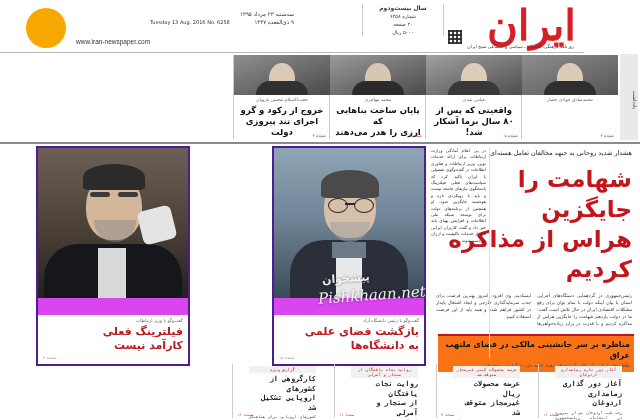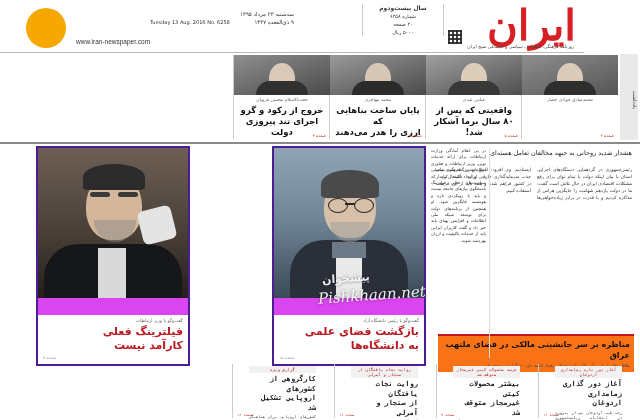--- a/index.html
+++ b/index.html
@@ -444,20 +444,24 @@
       <div class="op-title" style="white-space:pre-line;">خروج از رکود و گرو
 اجرای تند پیروزی دولت</div>
       <div class="op-more">صفحه ۴</div>
     </div>
   </div>
 
   <div class="main">
 
     <div class="lead">
       <div class="kicker">هشدار شدید روحانی به جبهه مخالفان تعامل هسته‌ای</div>
+      <div class="lead-title">
+        <div>شهامت را جایگزین</div>
+        <div>هراس از مذاکره کردیم</div>
+      </div>
       <div class="lead-body">رئیس‌جمهوری در گردهمایی دستگاه‌های اجرایی استان با بیان اینکه دولت با تمام توان برای رفع مشکلات اقتصادی ایران در حال تلاش است گفت: ما در دولت یازدهم شهامت را جایگزین هراس از مذاکره کردیم و با قدرت در برابر زیاده‌خواهی‌ها ایستادیم. وی افزود: امروز بهترین فرصت برای جذب سرمایه‌گذاری خارجی و ایجاد اشتغال پایدار در کشور فراهم شده و همه باید از این فرصت استفاده کنیم.</div>
     </div>
 
     <div class="teaser-bar">
       <div class="teaser-title">مناظره بر سر جانشینی مالکی در فضای ملتهب عراق</div>
       <div class="teaser-sub">ملاقات‌های ایران و آمریکا درباره تحولات بغداد ادامه دارد — گزارش صفحه ۱۶</div>
     </div>
 
     <div class="photo-story" style="right:214px;">
       <div class="ps-img">
@@ -514,21 +518,21 @@
     <div class="brief" style="right:2px;">
       <div class="brief-head">آغاز دور تازه زمامداری اردوغان</div>
       <div class="brief-title" style="white-space:pre-line;">آغاز دور گذاری
 زمامداری اردوغان</div>
       <div class="brief-body">رجب طیب اردوغان پس از پیروزی در انتخابات ریاست‌جمهوری ترکیه، رسماً کار خود را آغاز کرد و بر تداوم سیاست‌های پیشین تأکید نمود.</div>
       <div class="brief-more">صفحه ۱۶</div>
     </div>
 
     <div class="brief" style="right:104px;">
       <div class="brief-head">عرضه محصولات کیتی غیرمجاز متوقف شد</div>
-      <div class="brief-title" style="white-space:pre-line;">بیشتر محصولات کیتی
+      <div class="brief-title" style="white-space:pre-line;">عرضه محصولات ریال
 غیرمجاز متوقف شد</div>
       <div class="brief-body">سازمان حمایت از مصرف‌کنندگان اعلام کرد عرضه محصولات فاقد مجوز در سطح بازار متوقف و با متخلفان برخورد می‌شود.</div>
       <div class="brief-more">صفحه ۹</div>
     </div>
 
     <div class="brief" style="right:206px;">
       <div class="brief-head">روایت نجات یافتگان از سنجار و آمرلی</div>
       <div class="brief-title" style="white-space:pre-line;">روایت نجات یافتگان
 از سنجار و آمرلی</div>
       <div class="brief-body">آوارگان عراقی از روزهای سخت محاصره و مقاومت در برابر گروه تروریستی داعش می‌گویند و خواستار کمک‌های فوری بین‌المللی شدند.</div>

